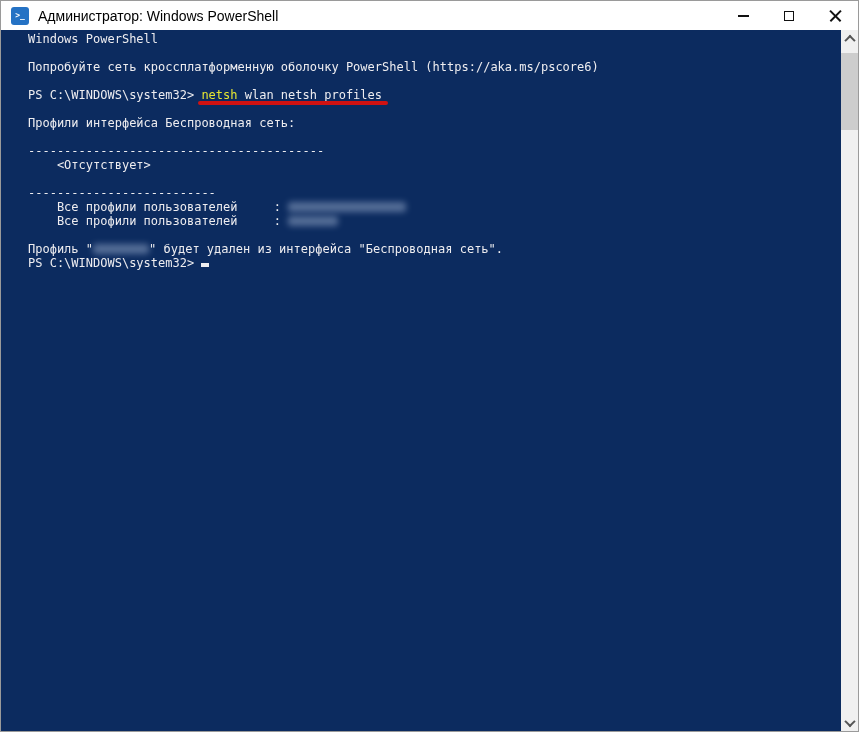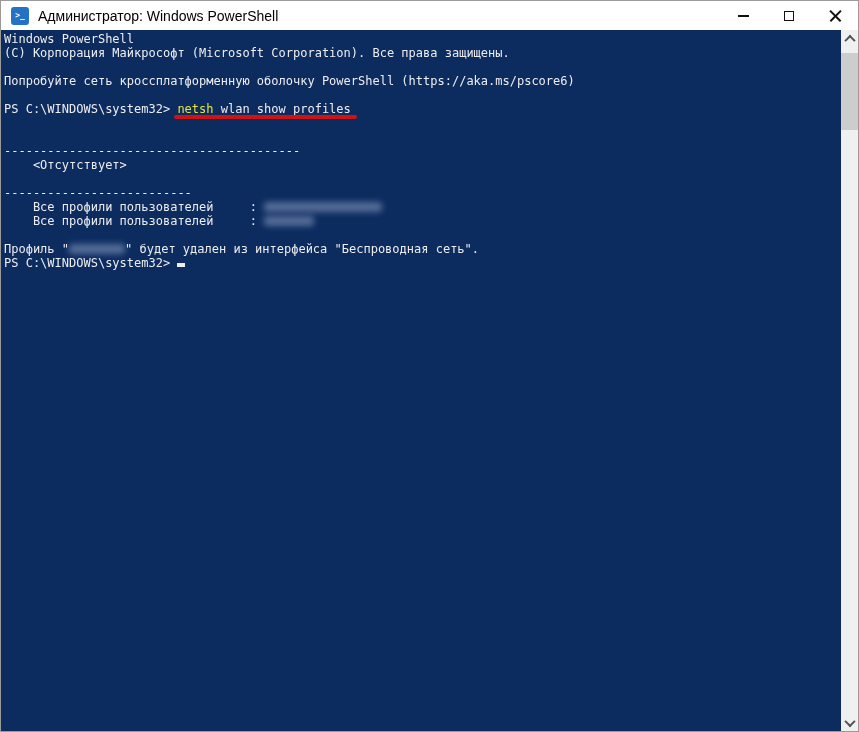--- a/index.html
+++ b/index.html
@@ -27,21 +27,21 @@
   }
   .x-glyph::before{transform:rotate(45deg);}
   .x-glyph::after{transform:rotate(-45deg);}
   
   .terminal{
     position:absolute;top:29px;left:0;right:17px;bottom:0;
     background:#0c2b5f;padding:2px 0 0 3px;overflow:hidden;
     font-family:"DejaVu Sans Mono","Liberation Mono", monospace;
     font-size:12px;color:#eeedf0;
   }
-  .line{height:14px;line-height:14px;white-space:pre;}
+  .line{height:14px;line-height:14px;white-space:pre;margin-left:24px;}
   .cmd{color:#e5e532;}
   .u-red{position:relative;text-align:right;}
   .u-red::after{
     content:"";position:absolute;left:-3px;right:-6px;bottom:-3px;height:4px;
     background:#d01212;border-radius:2px;z-index:2;
   }
   .blur{display:inline-block;vertical-align:-1px;position:relative;}
   .blur i{display:block;height:10px;border-radius:3px;background:#9db0cf;opacity:.5;filter:blur(3px);}
   .cursor{display:inline-block;width:8px;height:4px;background:#eeedf0;vertical-align:0;}
   
@@ -70,26 +70,26 @@
         <span class="max-glyph"></span>
       </div>
       <div class="ctrl">
         <span class="x-glyph"></span>
       </div>
     </div>
   </div>
 
   <div class="terminal">
       <div class="line"><span class="">Windows PowerShell</span></div>
-      <div class="line"><span class="">(C) Корпорация Майкрософт (Microsoft Corporation). Все права защищены.</span></div>
       <div class="line"></div>
       <div class="line"><span class="">Попробуйте сеть кроссплатформенную оболочку PowerShell (https://aka.ms/pscore6)</span></div>
       <div class="line"></div>
-      <div class="line"><span class="">PS C:\WINDOWS\system32&gt; </span><span class="cmd u-red">netsh</span><span class=" u-red"> wlan show profiles</span></div>
+      <div class="line"><span class="">PS C:\WINDOWS\system32&gt; </span><span class="cmd u-red">netsh</span><span class=" u-red"> wlan netsh profiles</span></div>
       <div class="line"></div>
+      <div class="line"><span class="">Профили интерфейса Беспроводная сеть:</span></div>
       <div class="line"></div>
       <div class="line"><span class="">-----------------------------------------</span></div>
       <div class="line"><span class="">    &lt;Отсутствует&gt;</span></div>
       <div class="line"></div>
       <div class="line"><span class="">--------------------------</span></div>
       <div class="line"><span class="">    Все профили пользователей     : </span><span class="blur" style="width: 118px;"><i></i></span></div>
       <div class="line"><span class="">    Все профили пользователей     : </span><span class="blur" style="width: 50px;"><i></i></span></div>
       <div class="line"></div>
       <div class="line"><span class="">Профиль "</span><span class="blur" style="width: 56px;"><i></i></span><span class="">" будет удален из интерфейса "Беспроводная сеть".</span></div>
       <div class="line"><span class="">PS C:\WINDOWS\system32&gt; </span><span class="cursor"></span></div>

